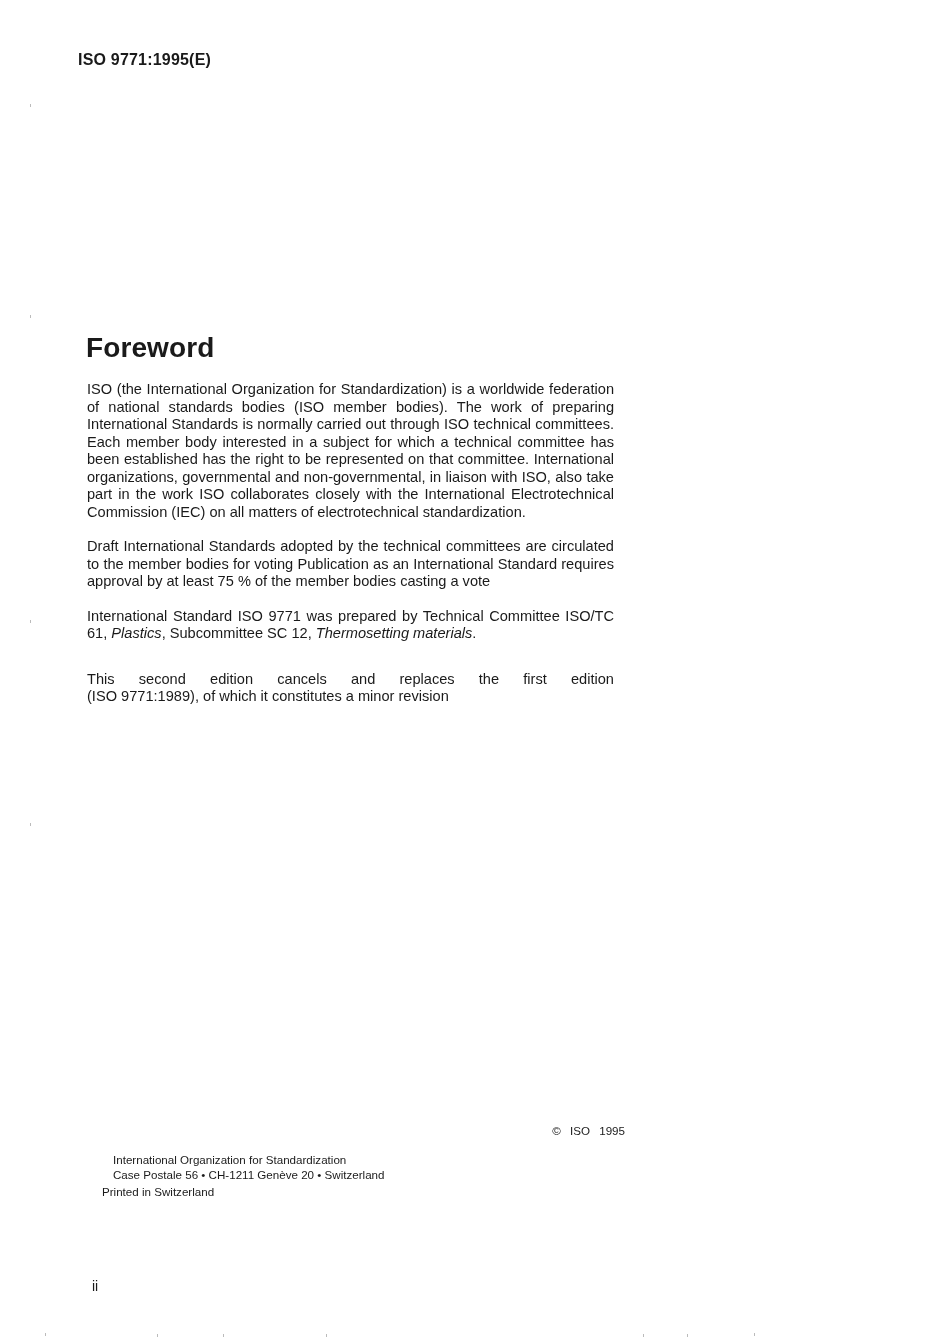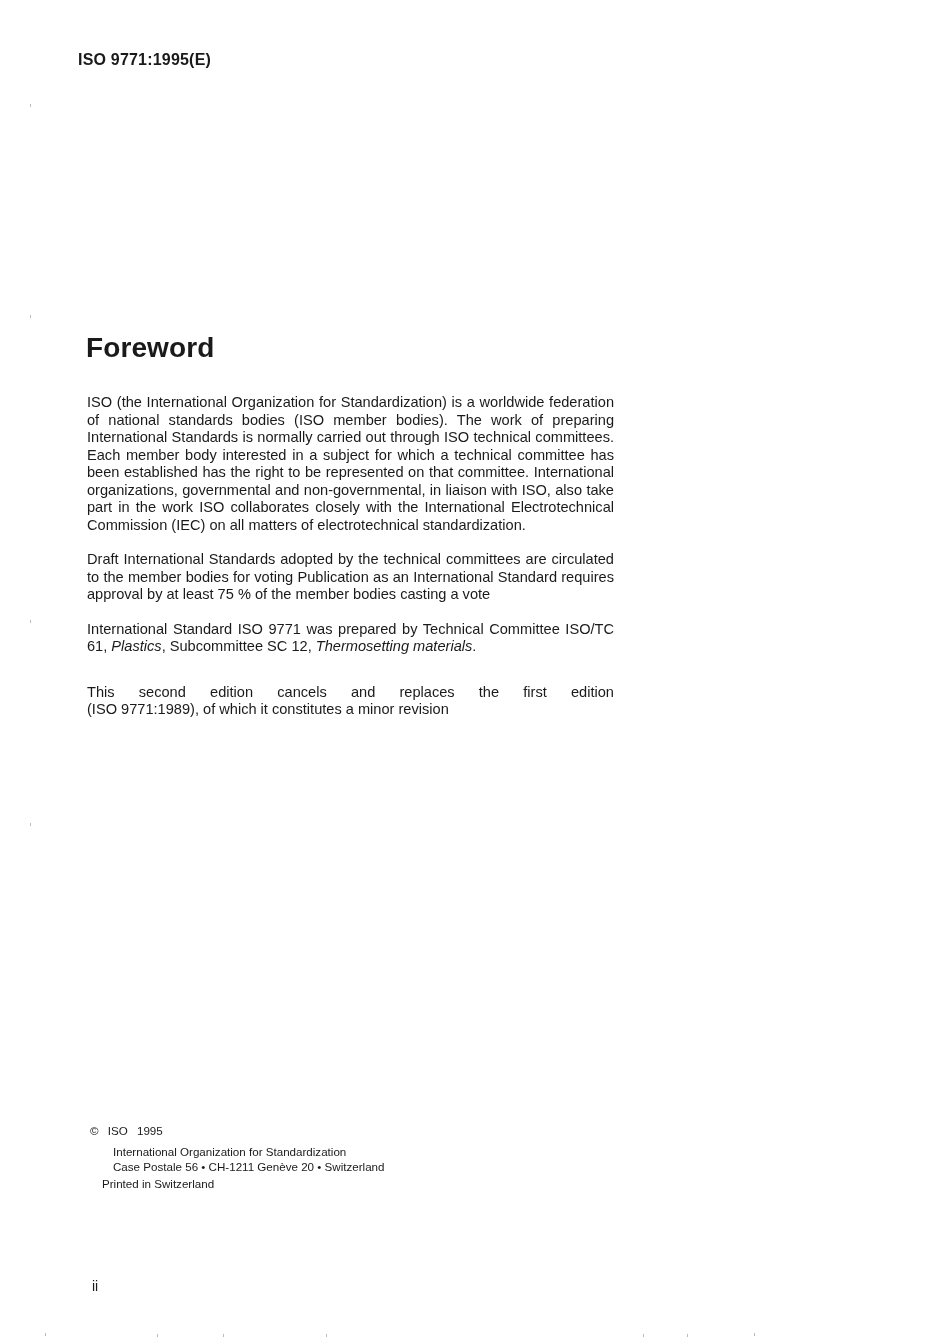--- a/index.html
+++ b/index.html
@@ -27,21 +27,21 @@
       position: absolute;
       left: 86px;
       top: 332px;
       font-size: 28px;
       font-weight: bold;
       letter-spacing: 0.1px;
     }
     .body {
       position: absolute;
       left: 87px;
-      top: 394px;
+      top: 381px;
       width: 527px;
       font-size: 14.6px;
       line-height: 17.5px;
     }
     .para {
       margin: 0;
       text-align: justify;
       text-align-last: left;
     }
     .p1 { }
@@ -56,23 +56,23 @@
     }
     .ital { font-style: italic; }
     .copyright {
       position: absolute;
       left: 90px;
       top: 1124px;
       width: 535px;
       font-size: 11.6px;
       line-height: 14.8px;
     }
-    .copyright .line1 { word-spacing: 6px; }
+    .copyright .line1 { word-spacing: 6px; text-align: right; }
     .copyright .addr {
-      margin-top: 6px;
+      margin-top: 14px;
       padding-left: 23px;
     }
     .copyright .printed {
       margin-top: 3px;
       margin-left: 12px;
     }
     .page-num {
       position: absolute;
       left: 92px;
       top: 1278px;

